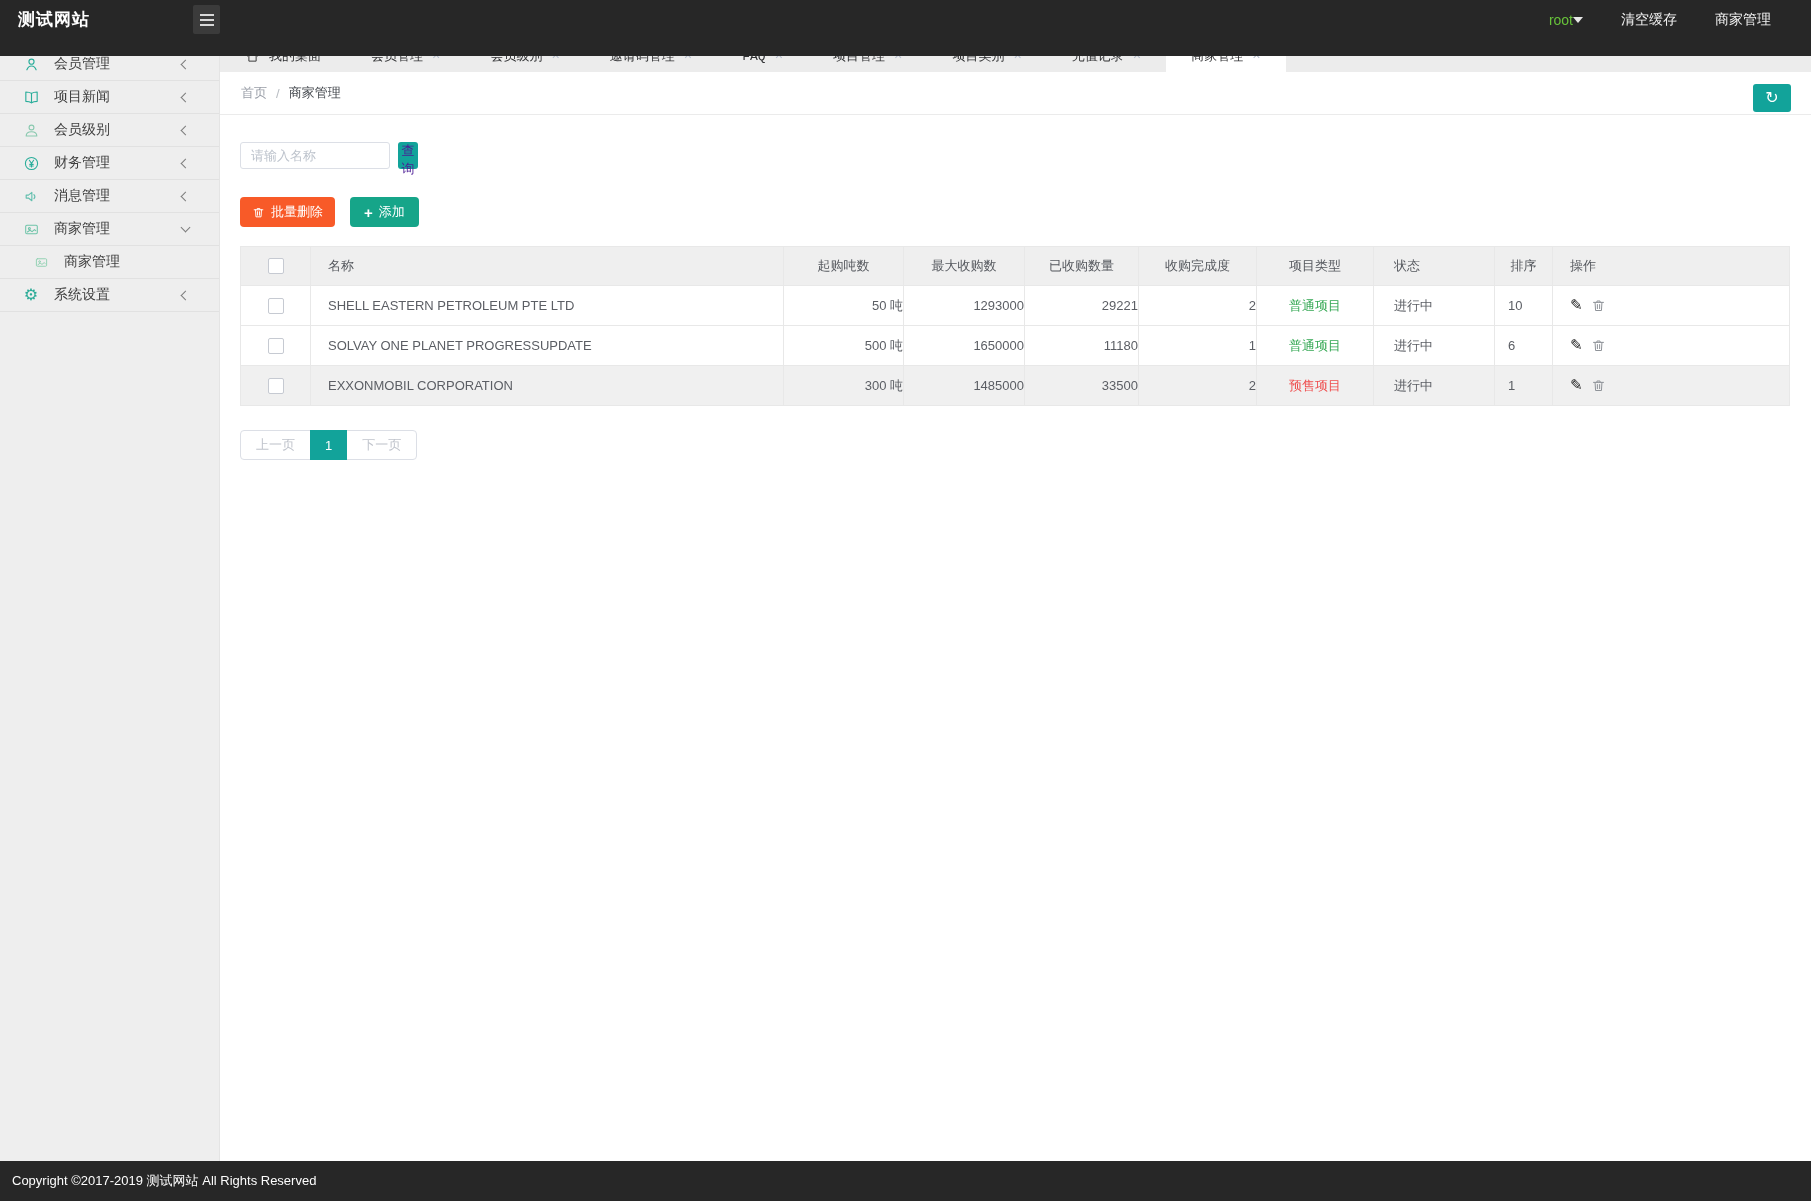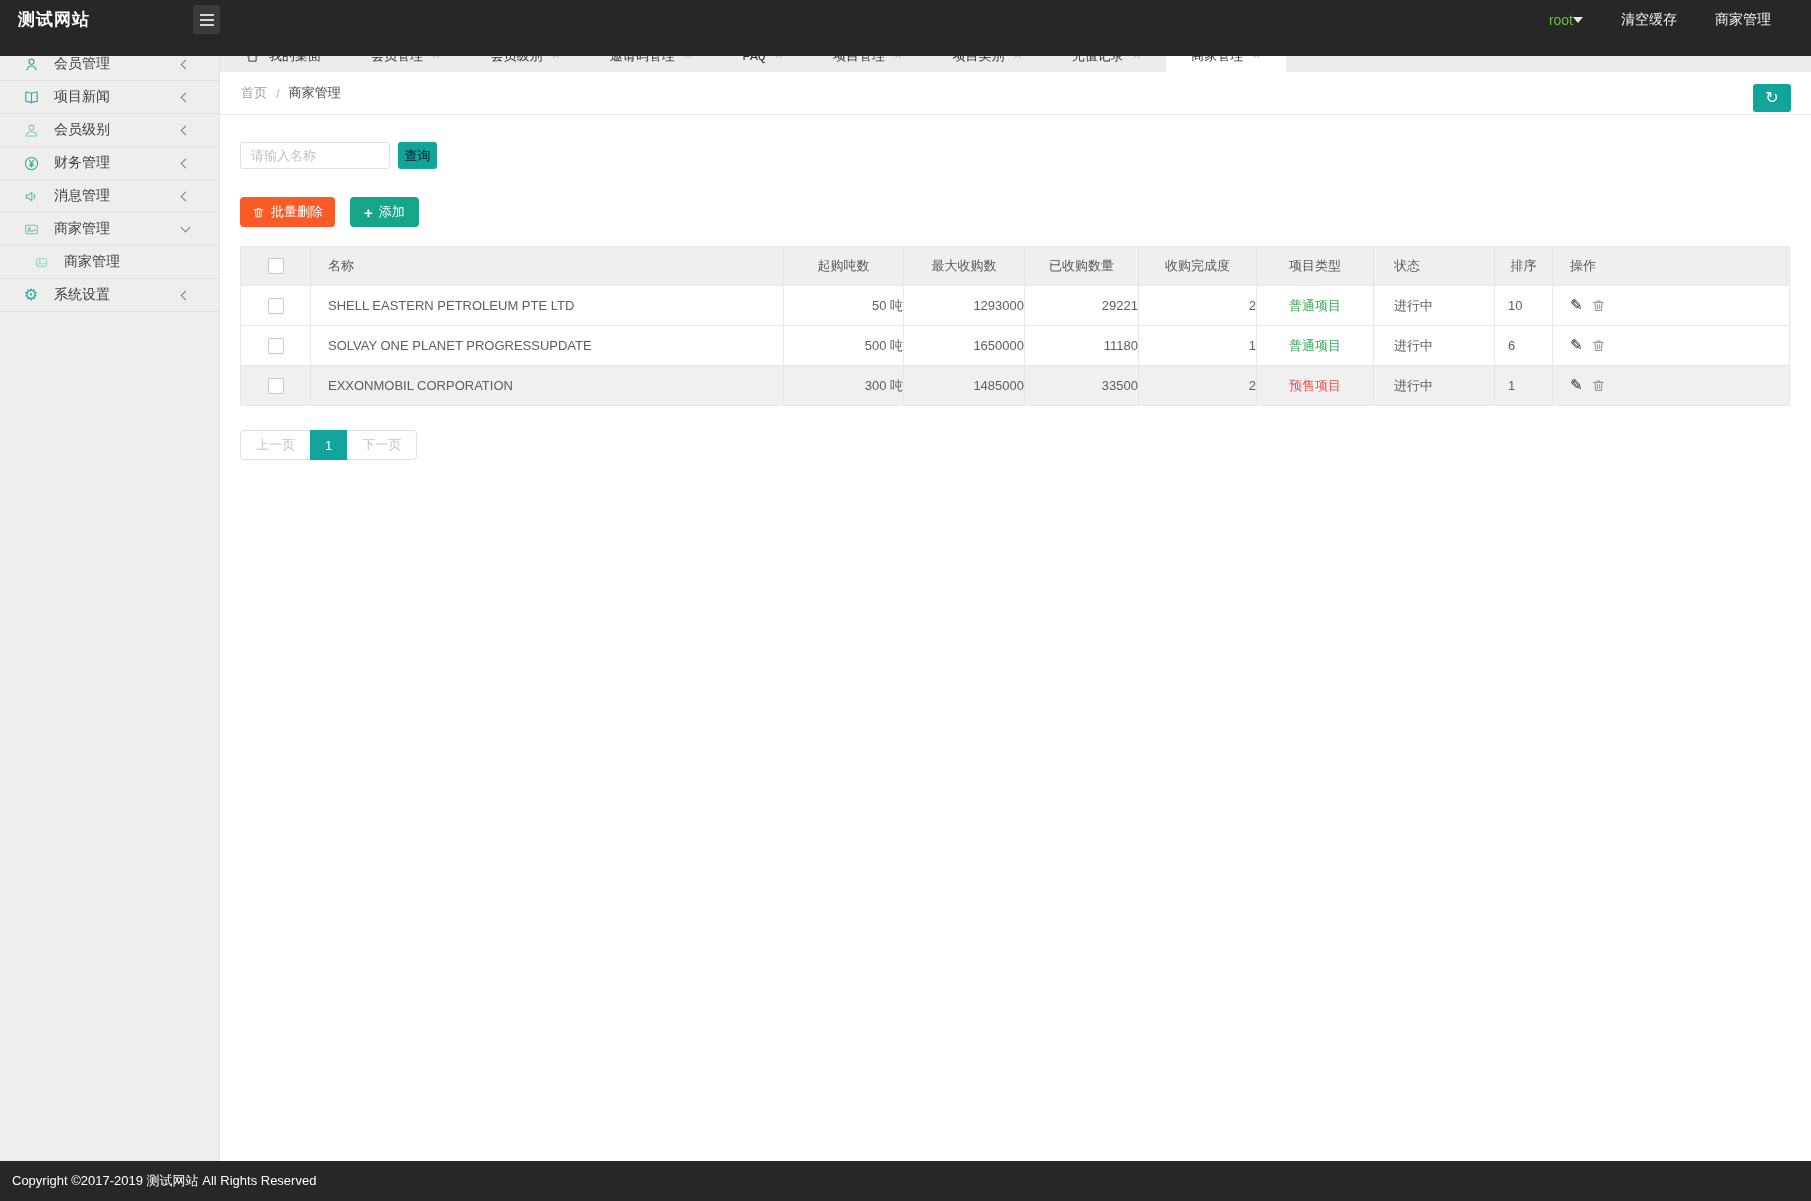--- a/index.html
+++ b/index.html
@@ -38,21 +38,21 @@
   .breadcrumb-row { position:relative; height:43px; display:flex; align-items:center; padding-left:21px; border-bottom:1px solid #ebebeb; background:#fff; }
   .bc-home { color:#9a9fa8; font-size:13px; cursor:pointer; }
   .bc-sep { color:#b8bcc2; font-size:13px; margin:0 9px; }
   .bc-current { color:#44484e; font-size:13px; }
   .refresh-btn { position:absolute; right:20px; top:12px; width:38px; height:28px; background:#12a39a; color:#fff; border:none; border-radius:3px; font-size:16px; line-height:26px; cursor:pointer; font-family:"DejaVu Sans",sans-serif; }
 
   .content { padding:0 20px 0 20px; }
   .search-row { margin-top:27px; display:flex; align-items:center; }
   .search-input { width:150px; height:27px; border:1px solid #dcdfe6; border-radius:3px; padding:0 10px; font-size:13px; color:#606266; outline:none; }
   .search-input::placeholder { color:#bdc3cc; }
-  .query-btn { margin-left:8px; width:39px; height:27px; background:#12a39a; color:#0f172a; border:none; border-radius:3px; font-size:13px; cursor:pointer; }
+  .query-btn { margin-left:8px; width:20px; height:27px; background:#12a39a; color:#4c1d95; border:none; border-radius:3px; font-size:13px; cursor:pointer; }
 
   .btn-row { margin-top:28px; display:flex; align-items:center; gap:15px; }
   .batch-delete-btn { height:30px; padding:0 12px; background:#f85a28; color:#fff; border:none; border-radius:4px; font-size:13px; display:flex; align-items:center; gap:6px; cursor:pointer; }
   .add-btn { height:30px; padding:0 14px; background:#16a589; color:#fff; border:none; border-radius:4px; font-size:13px; display:flex; align-items:center; gap:6px; cursor:pointer; }
   .plus-glyph { font-size:15px; font-weight:bold; line-height:1; }
 
   .data-table { margin-top:19px; width:1550px; border-collapse:collapse; table-layout:fixed; border-left:1px solid #e8e8e8; border-top:1px solid #e8e8e8; }
   .data-table th, .data-table td { border-right:1px solid #e8e8e8; border-bottom:1px solid #e8e8e8; font-size:13px; font-weight:normal; color:#5b5e64; }
   .data-table thead th { background:#efefef; height:39px; color:#55585e; }
   .data-table tbody td { height:40px; background:#fff; }

